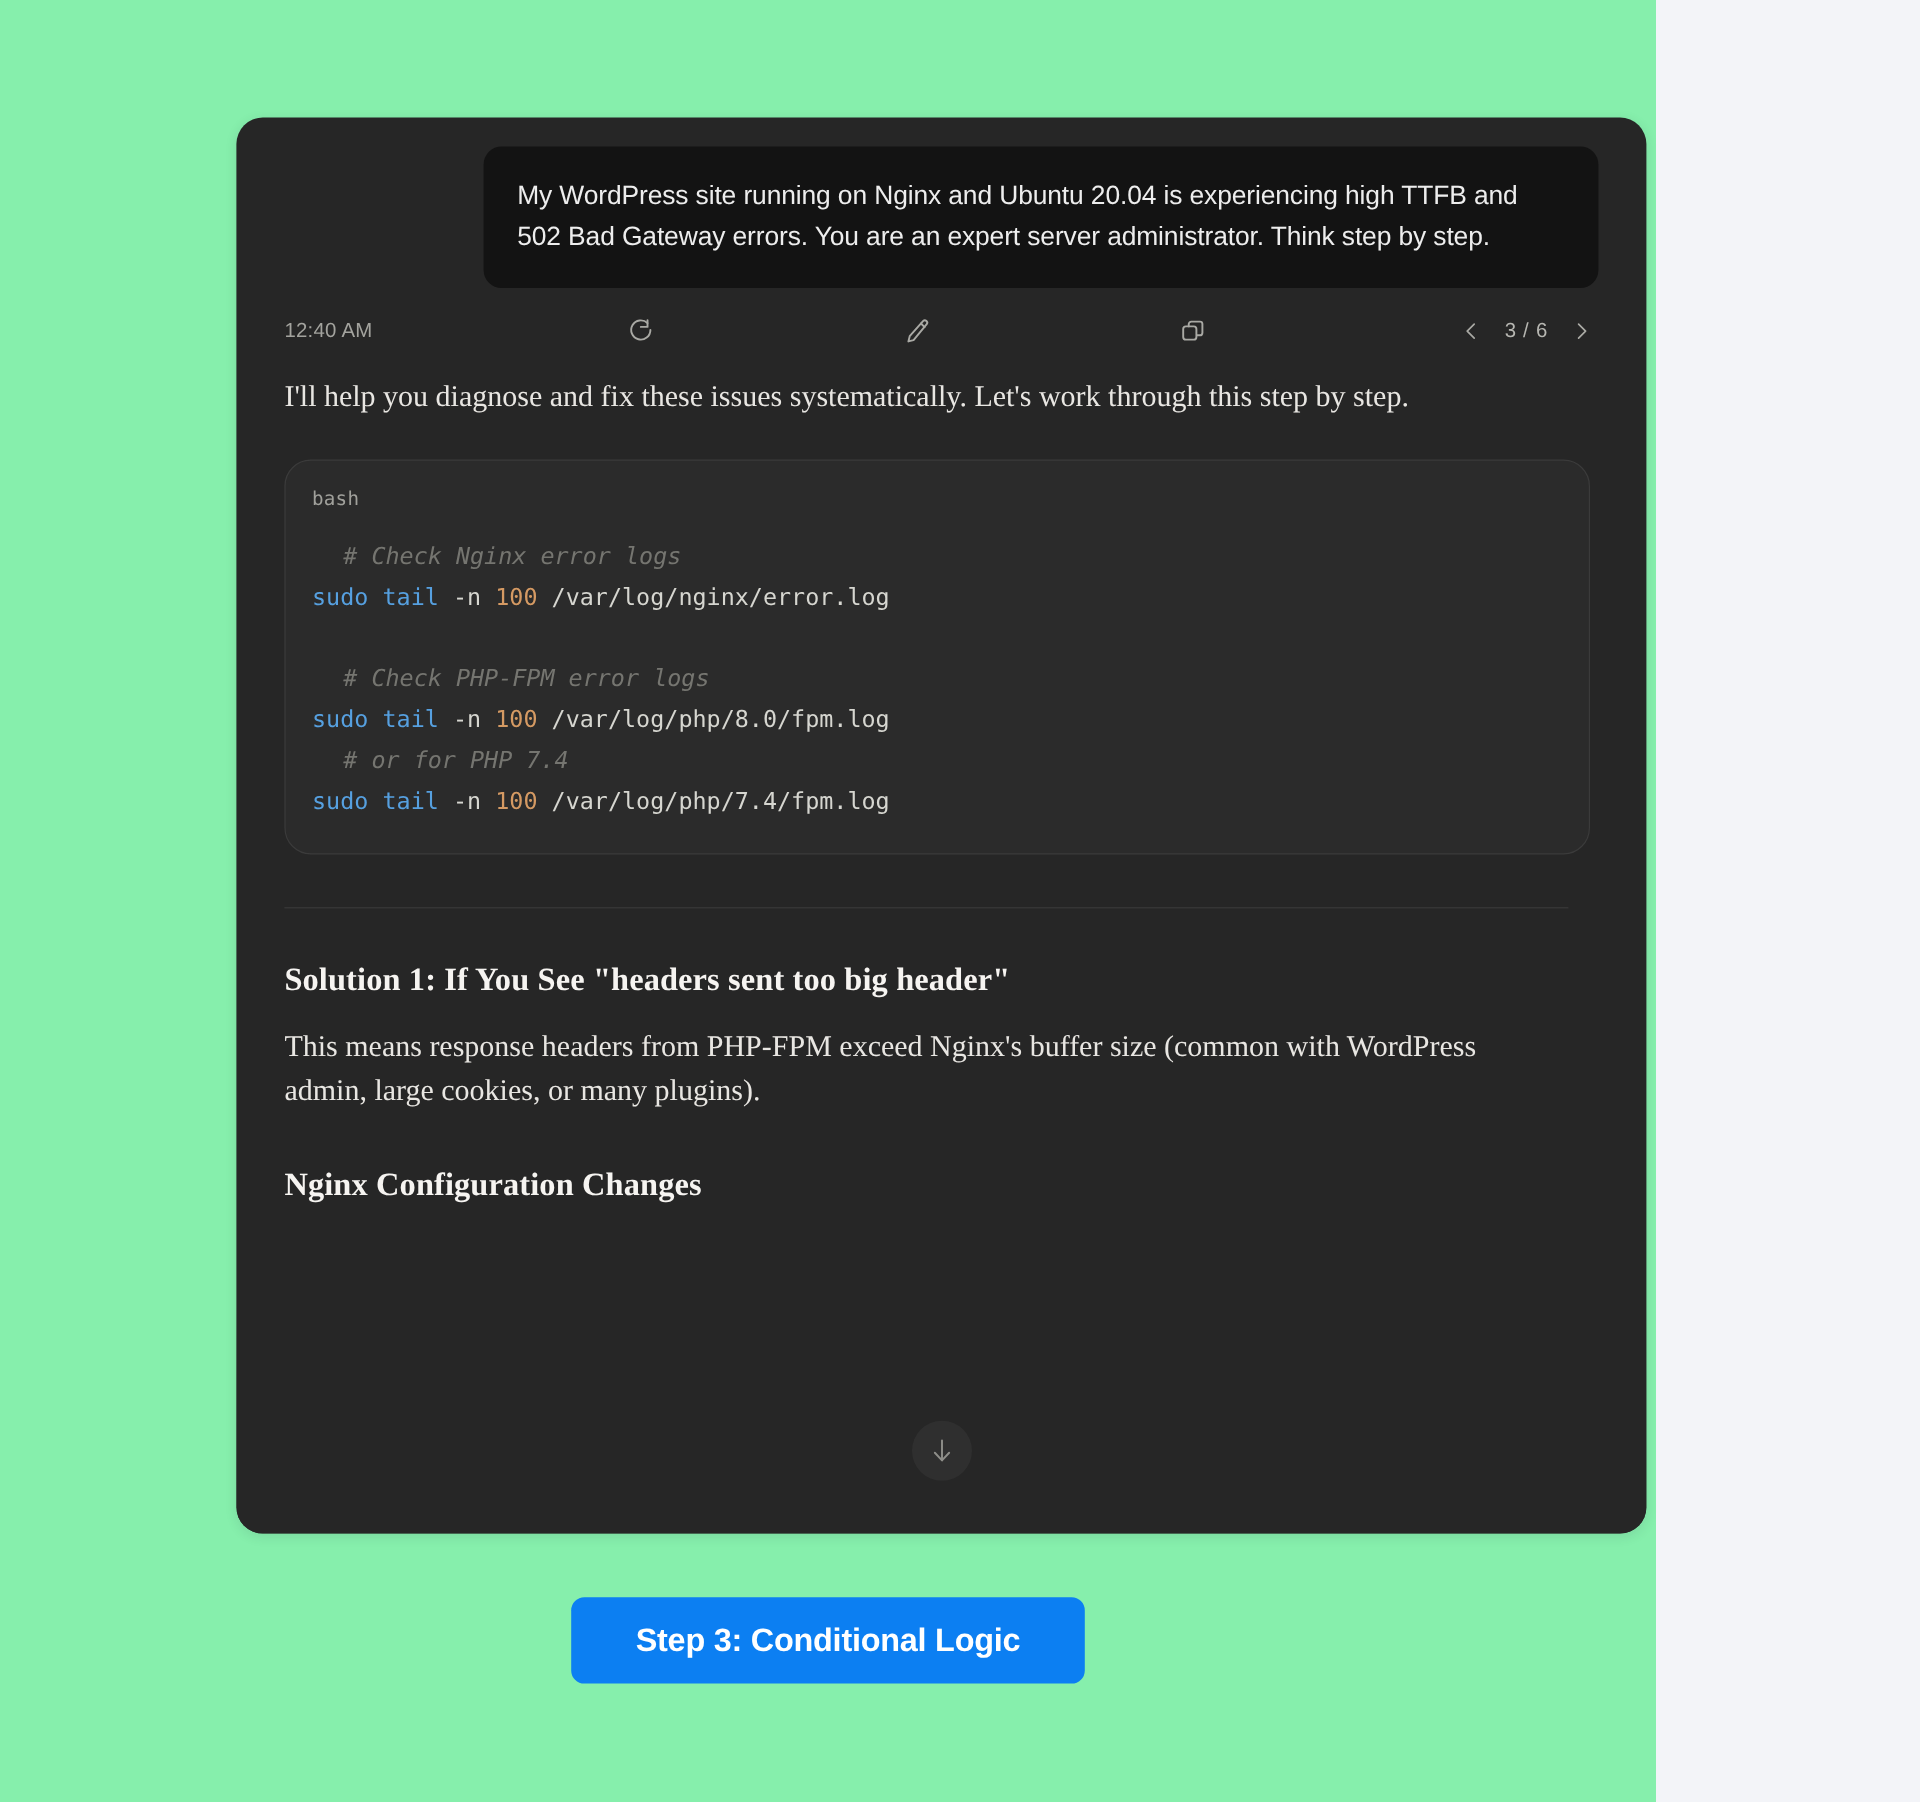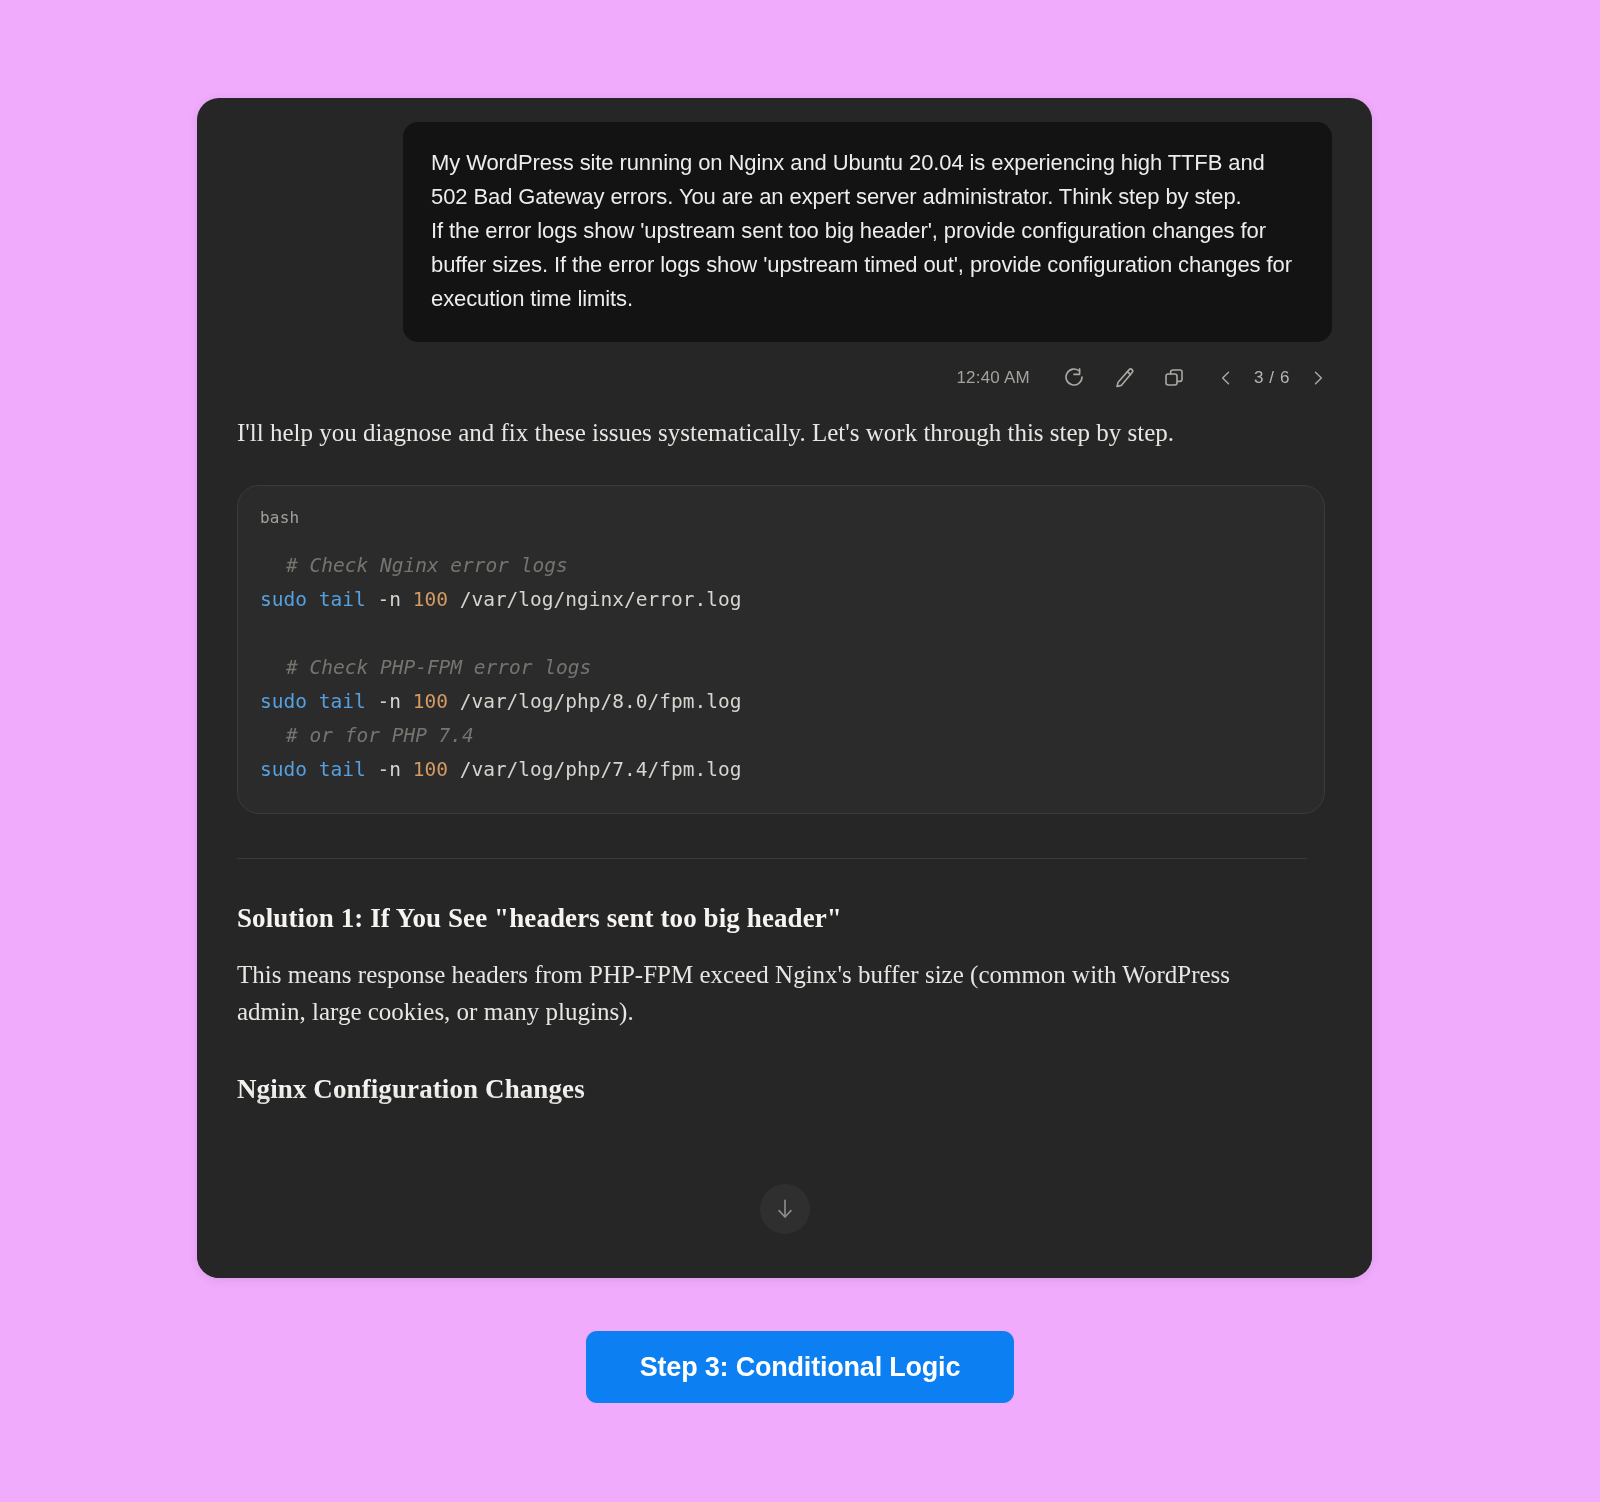--- a/index.html
+++ b/index.html
@@ -7,23 +7,23 @@
   html, body {
     width: 1600px;
     height: 1502px;
     background: #f3f4f8;
     font-family: "Liberation Sans", sans-serif;
     overflow: hidden;
   }
 
   .stage {
     position: relative;
-    width: 1600px;
+    width: 1380px;
     height: 1502px;
-    background: #f0abfc;
+    background: #86efac;
   }
 
   
   .chat-card {
     position: absolute;
     left: 197px;
     top: 98px;
     width: 1175px;
     height: 1180px;
     background: #262626;
@@ -55,21 +55,21 @@
     font-size: 22px;
     line-height: 34px;
     letter-spacing: -0.1px;
   }
   .prompt-bubble p { margin: 0; }
 
   
   .meta-bar {
     display: flex;
     align-items: center;
-    justify-content: flex-end;
+    justify-content: space-between;
     gap: 22px;
     padding: 22px 0 10px 0;
     color: #9a9a96;
   }
   .meta-time {
     font-size: 17px;
     letter-spacing: 0.2px;
     color: #a3a39e;
     margin-right: 8px;
   }
@@ -212,21 +212,20 @@
 <body>
 
 <div class="stage">
 
   <div class="chat-card">
     <div class="card-scroll">
 
       <div class="prompt-row">
         <div class="prompt-bubble">
           <p>My WordPress site running on Nginx and Ubuntu 20.04 is experiencing high TTFB and 502 Bad Gateway errors. You are an expert server administrator. Think step by step.</p>
-          <p>If the error logs show 'upstream sent too big header', provide configuration changes for buffer sizes. If the error logs show 'upstream timed out', provide configuration changes for execution time limits.</p>
         </div>
       </div>
 
       <div class="meta-bar">
         <span class="meta-time">12:40 AM</span>
 
         <span class="meta-ic">
           <svg width="24" height="24" viewBox="0 0 24 24" fill="none" stroke="currentColor" stroke-width="1.6" stroke-linecap="round" stroke-linejoin="round">
             <path d="M20 11a8 8 0 1 1-2.4-5.7"></path>
             <polyline points="20 3.4 20 9 14.4 9" transform="translate(-2.4,-0.6)"></polyline>

